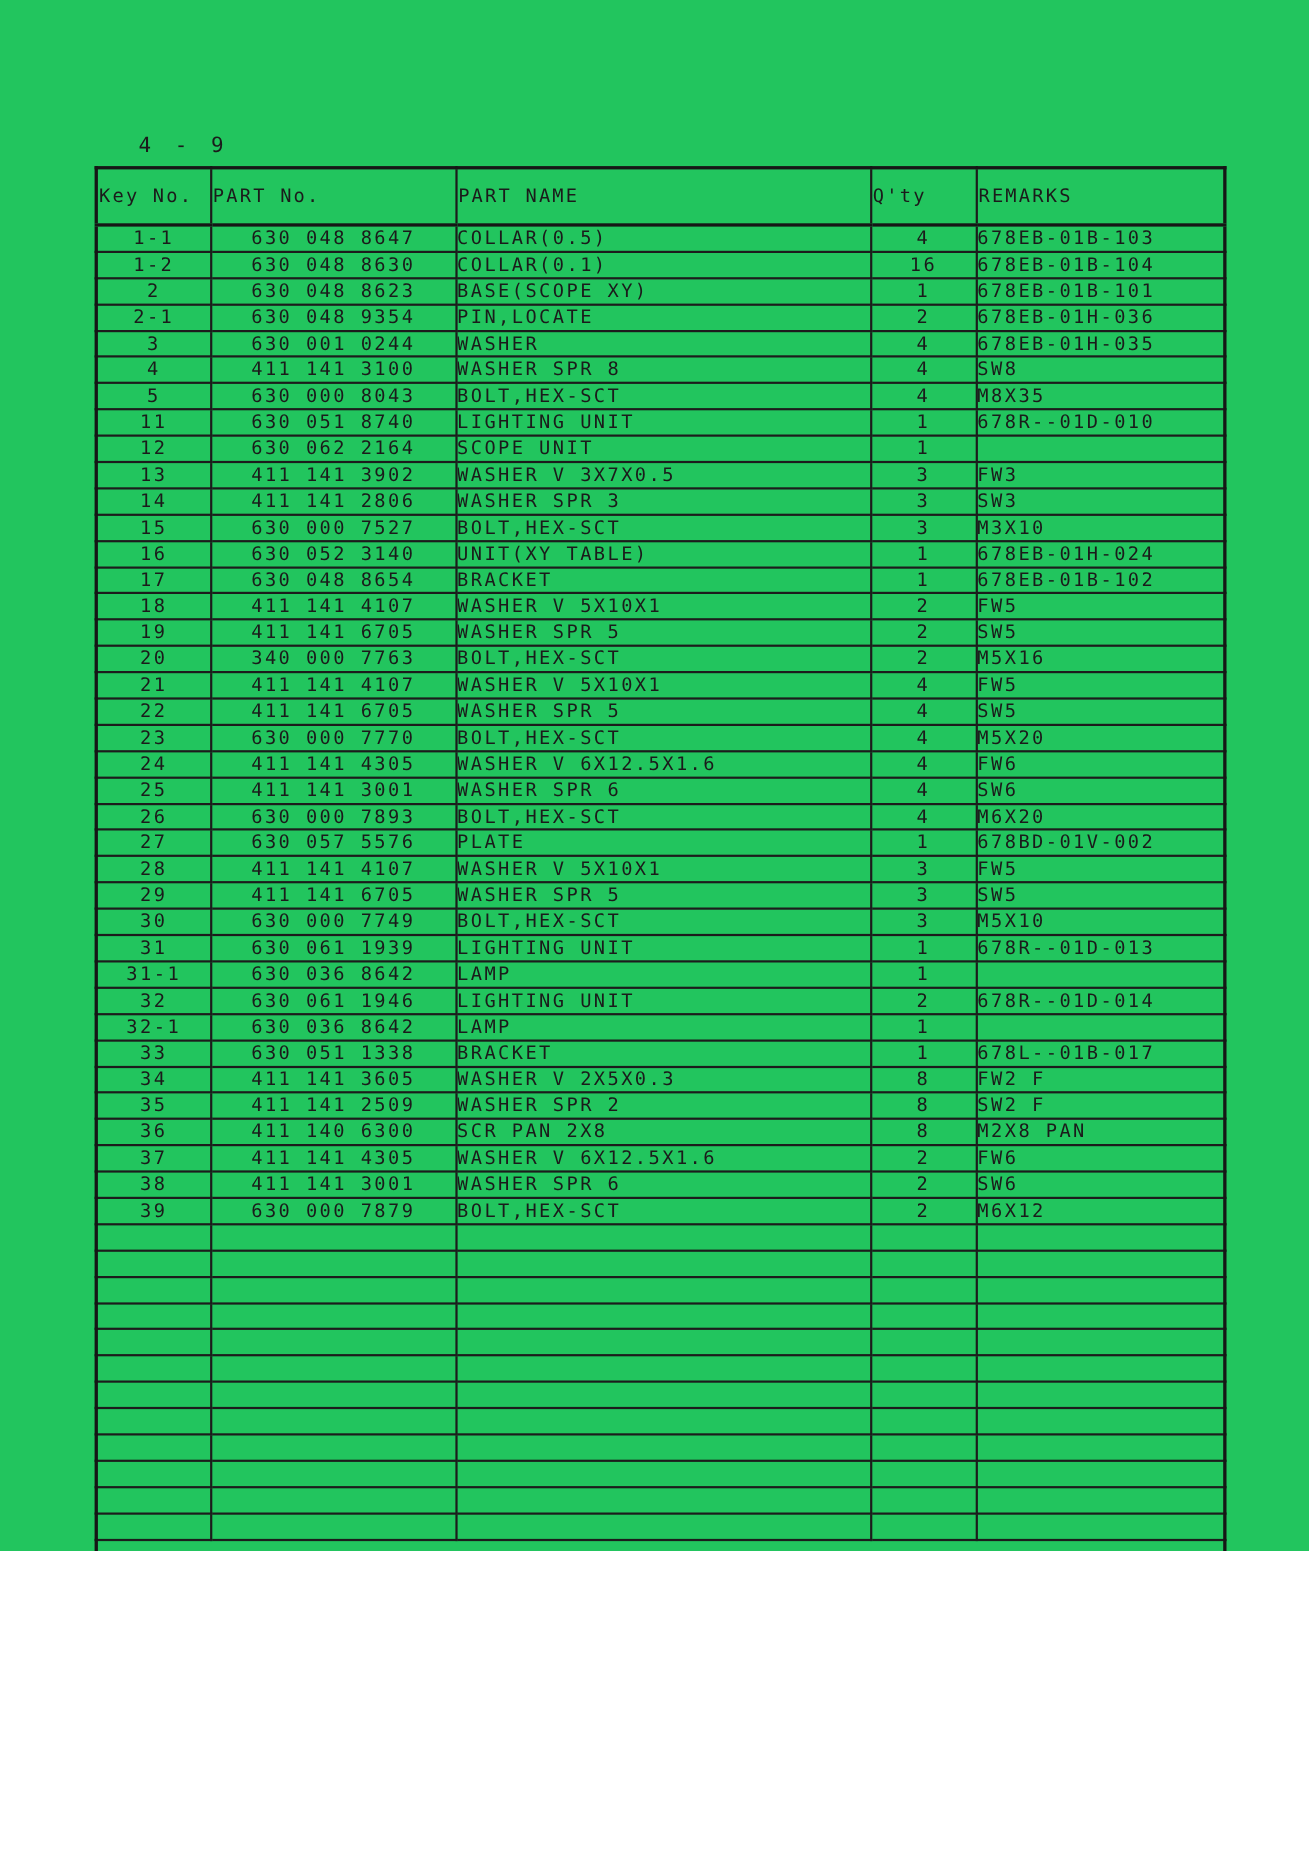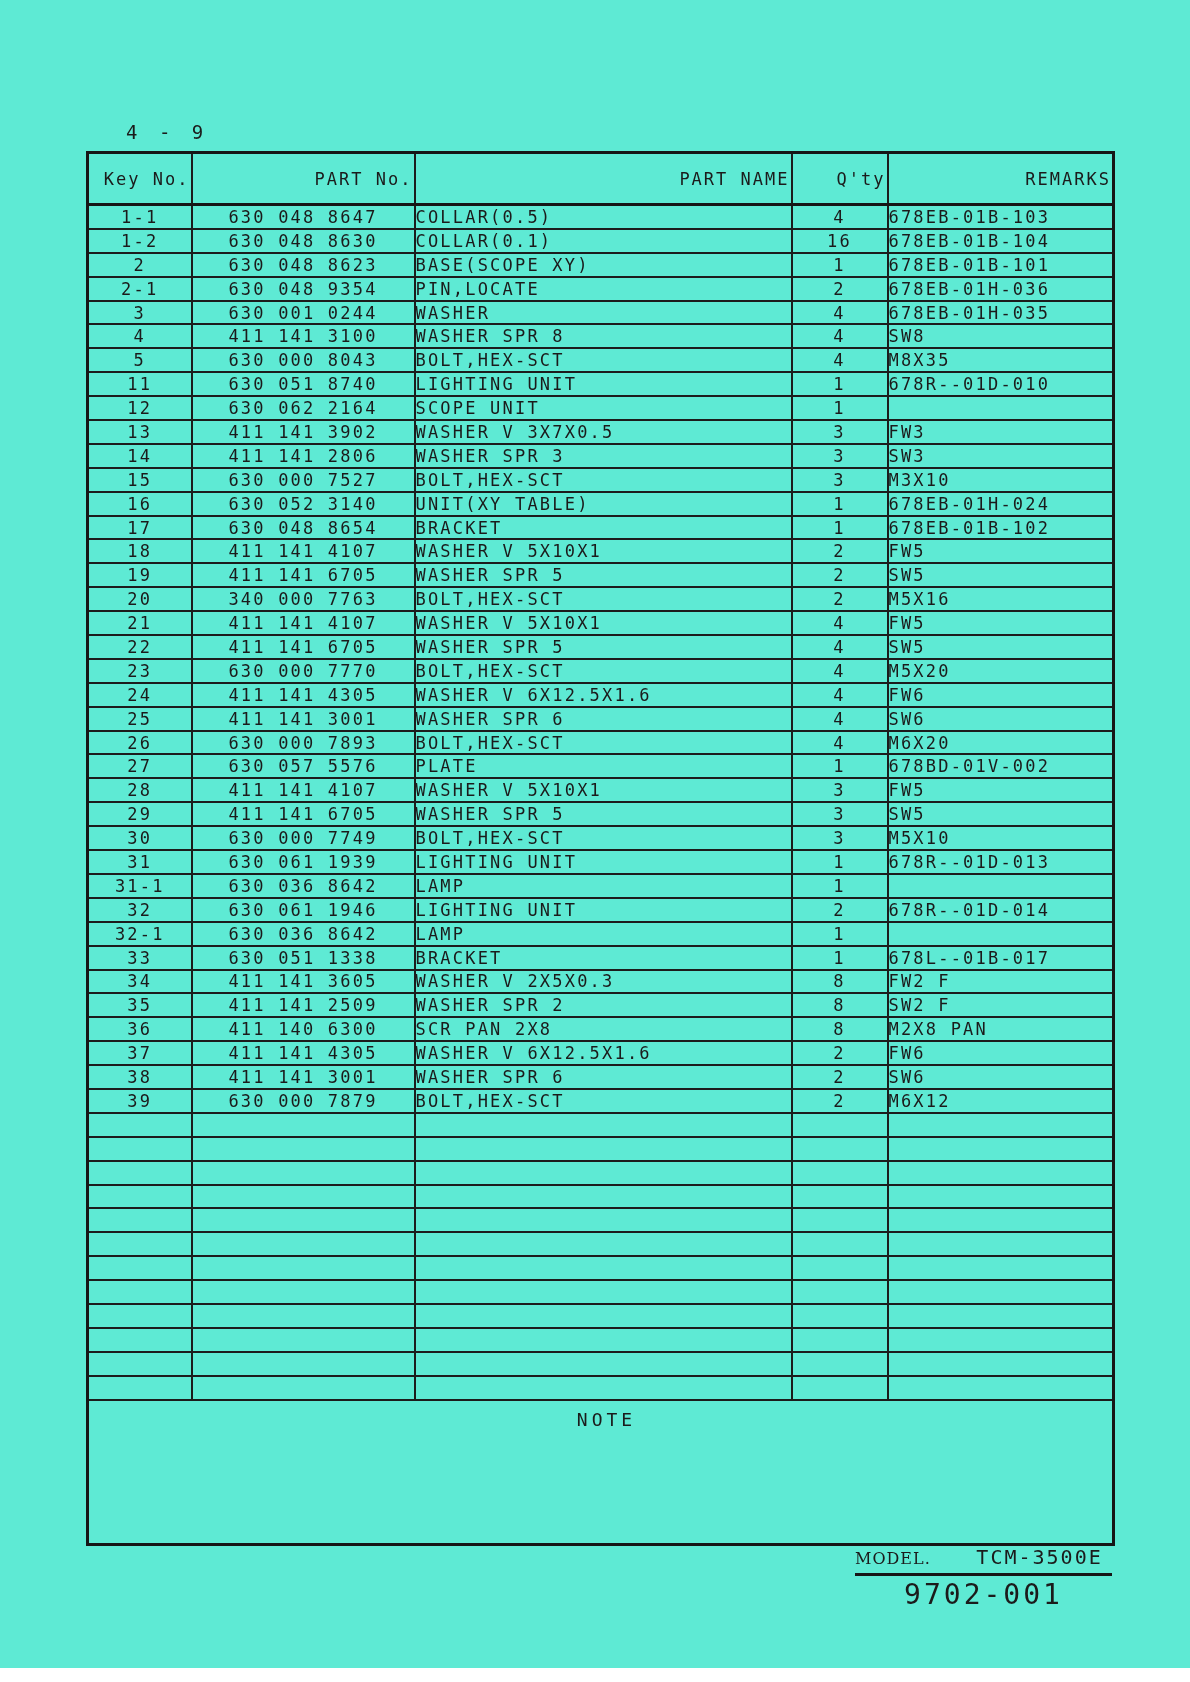--- a/index.html
+++ b/index.html
@@ -3,22 +3,22 @@
 <meta charset="utf-8">
 <style>
   html, body { margin: 0; padding: 0; }
   body {
     background: #ffffff;
     font-family: "DejaVu Sans Mono", "Liberation Mono", monospace;
   }
   .page {
     position: relative;
     width: 1190px;
-    height: 1668px;
-    background: #5eead4;
+    height: 1410px;
+    background: #22c55e;
     color: #1b1b1b;
     overflow: hidden;
   }
   .page-label {
     position: absolute;
     left: 126px;
     top: 121px;
     font-size: 19px;
     letter-spacing: 5px;
     white-space: pre;
@@ -35,21 +35,21 @@
   table.parts th, table.parts td {
     border: 2px solid #1c1c1c;
     overflow: hidden;
     white-space: nowrap;
     font-weight: normal;
   }
   table.parts thead th {
     height: 47px;
     font-size: 17px;
     letter-spacing: 2px;
-    text-align: right;
+    text-align: left;
     border-bottom: 3px solid #161616;
     font-family: "DejaVu Sans Mono", "Liberation Mono", monospace;
   }
   table.parts tbody td {
     height: 21.9px;
     font-size: 17px;
     letter-spacing: 2.2px;
     padding: 0;
   }
   col.c-key     { width: 104px; }

